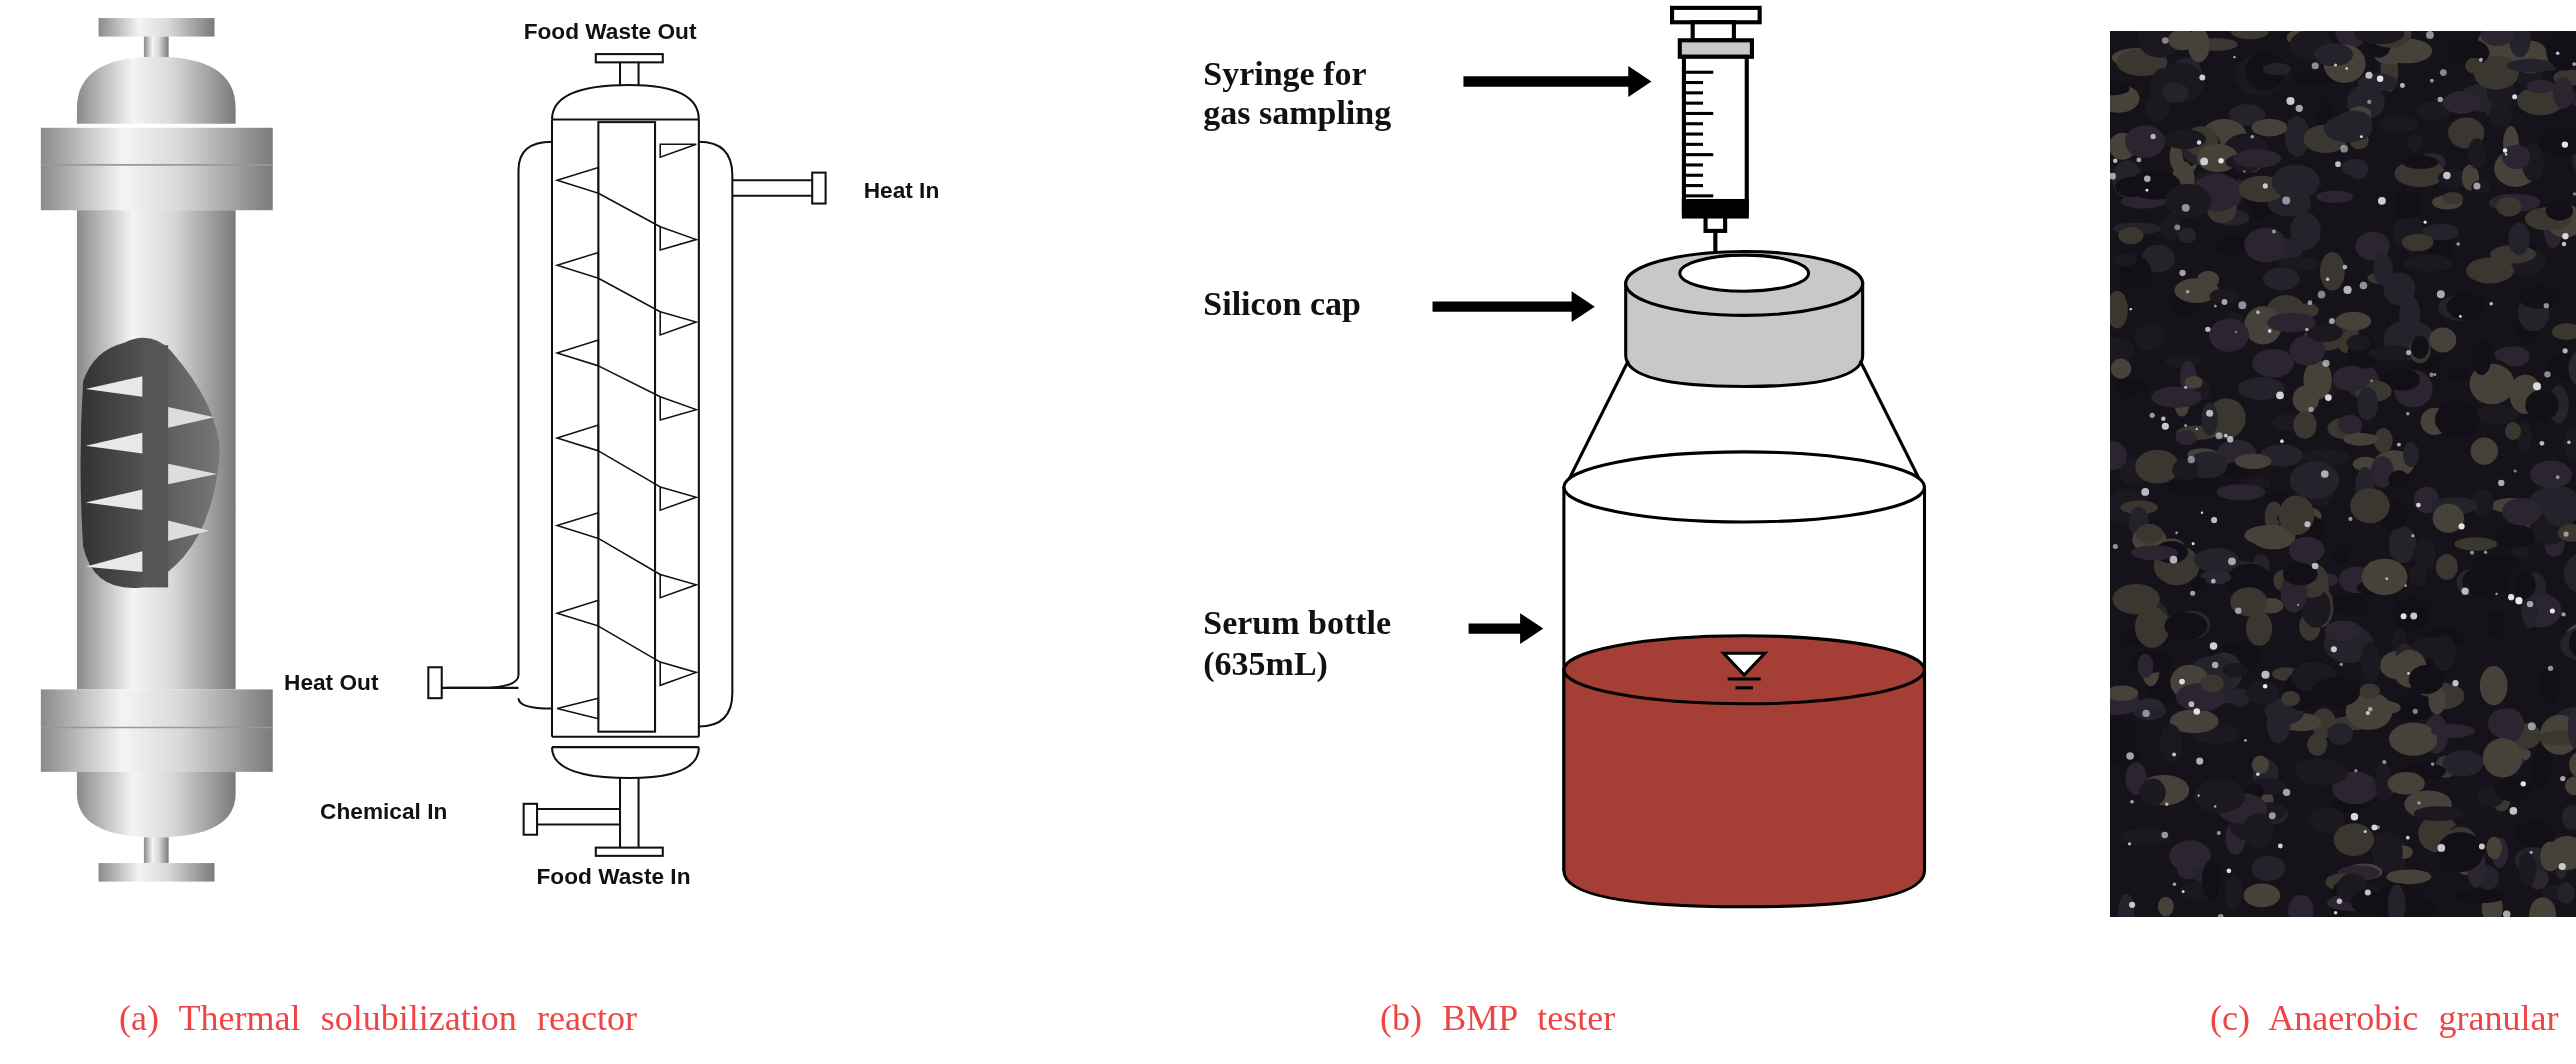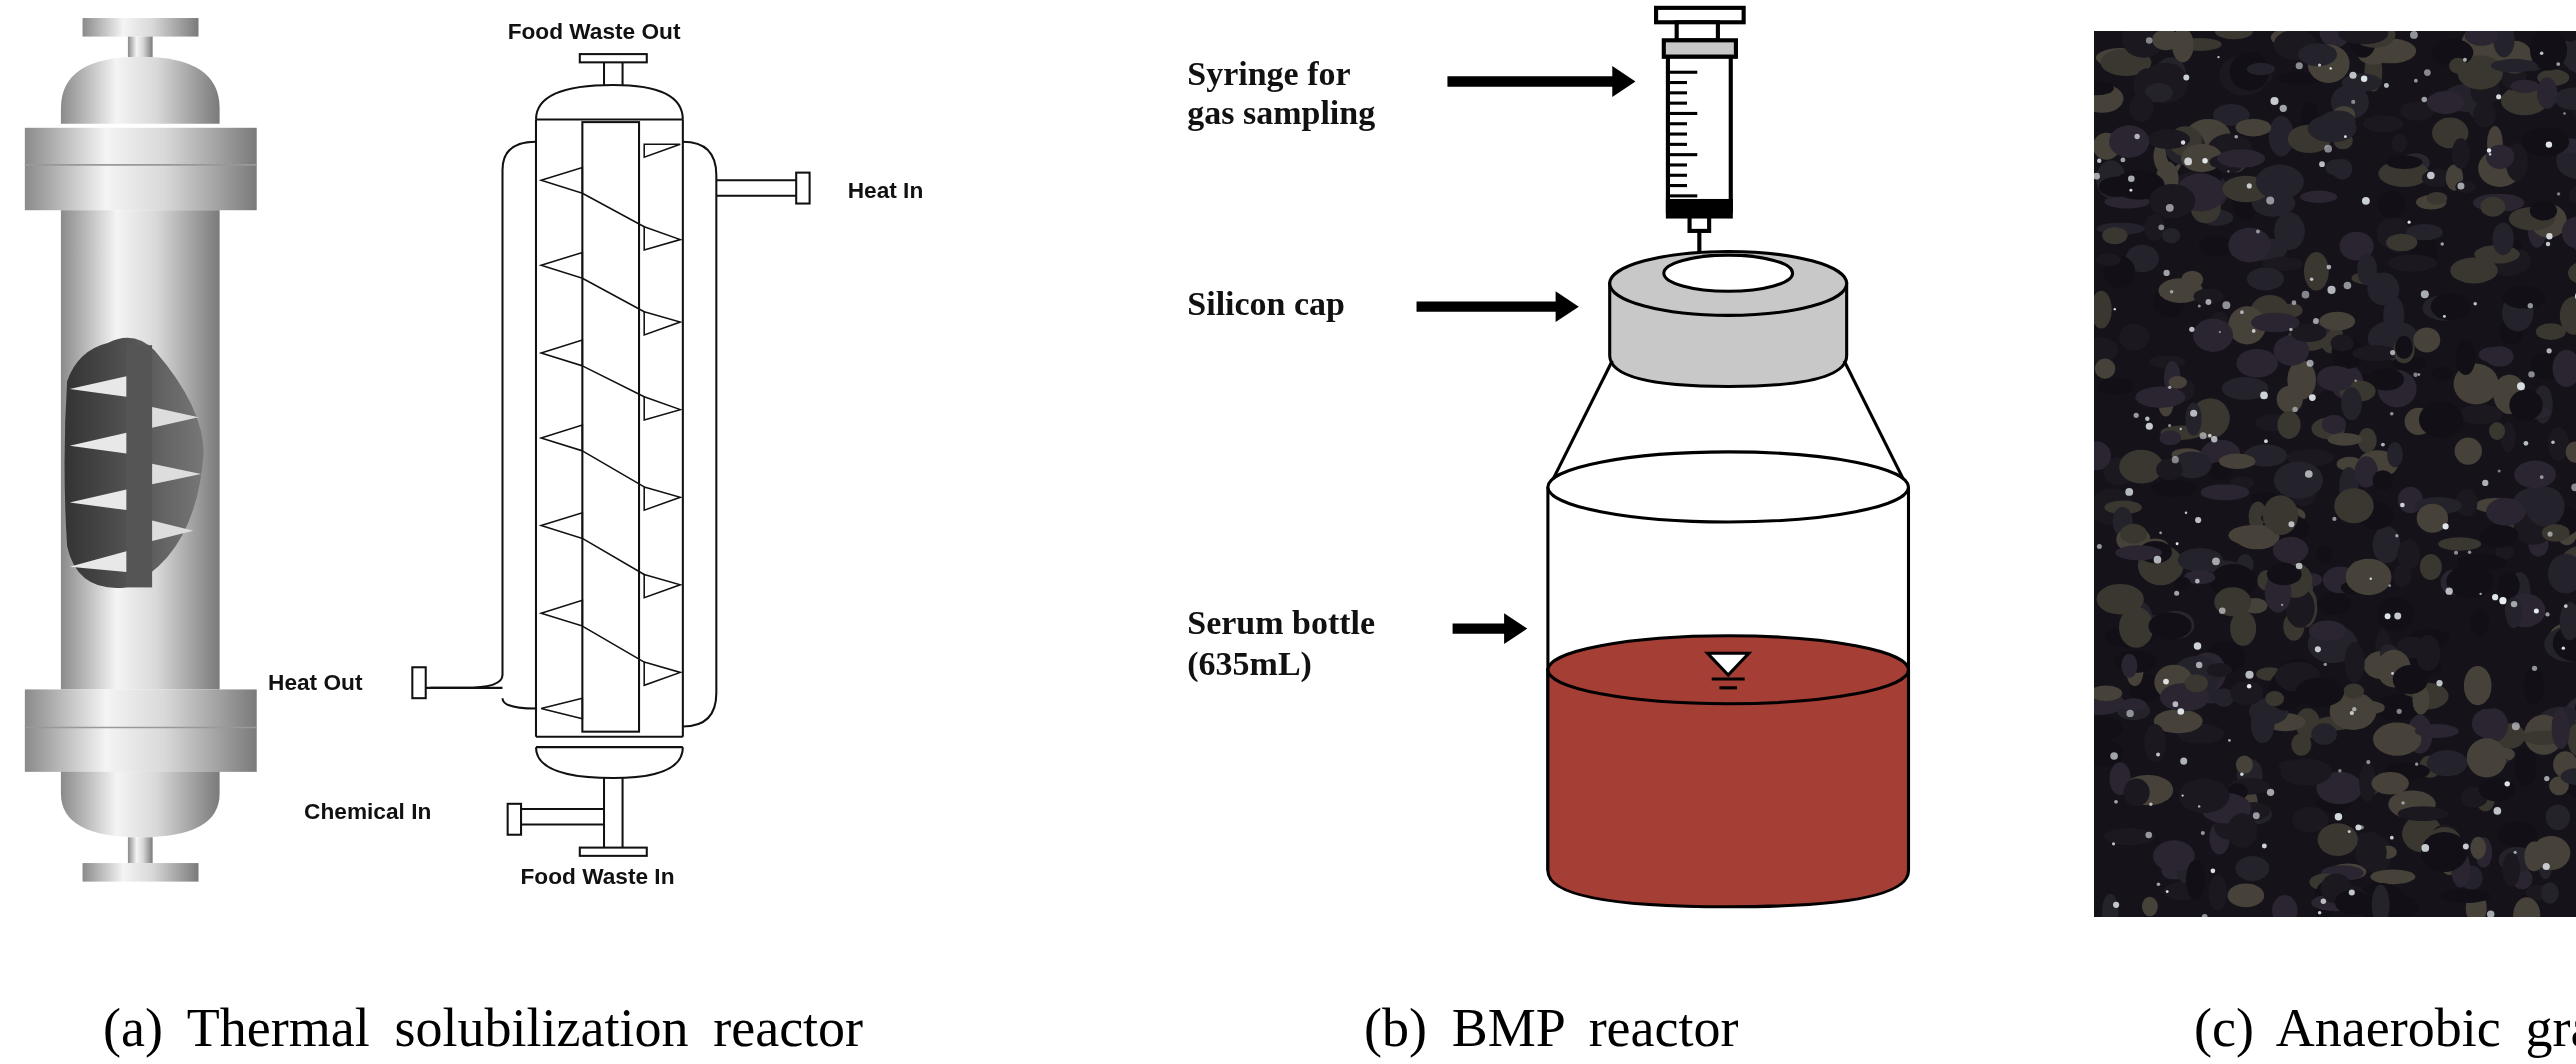--- a/index.html
+++ b/index.html
@@ -1,21 +1,21 @@
 <!DOCTYPE html>
 <html style="font-size:8.2px"><head>
 <meta charset="utf-8">
 <style>
   html,body{margin:0;padding:0;background:#fff;}
   body{width:2970px;height:1064px;position:relative;overflow:hidden;font-family:"Liberation Sans",sans-serif;}
-  .panel{position:absolute;top:0;height:1064px;}
+  .panel{position:absolute;top:0;height:1064px;margin-left:16px;}
   #panel-a{left:0;width:1005px;}
   #panel-b{left:1092px;width:953px;}
   #panel-c{left:2035px;width:935px;}
-  .caption{position:absolute;font-family:"Liberation Serif",serif;font-size:54px;color:#000000;white-space:nowrap;word-spacing:11.3px;}
+  .caption{position:absolute;font-family:"Liberation Serif",serif;font-size:36px;color:#ef4444;white-space:nowrap;word-spacing:11.3px;}
   #cap-a{left:103px;top:997px;}
   #cap-b{left:272px;top:997px;}
   #cap-c{left:159px;top:997px;}
   .lbl{font-family:"Liberation Sans",sans-serif;font-weight:bold;font-size:44px;fill:#111;}
   .lblb{font-family:"Liberation Serif",serif;font-weight:bold;font-size:66px;fill:#111;}
   svg{position:absolute;left:0;top:0;}
   .photo{position:absolute;left:59px;top:31px;width:850px;height:886px;background:#15121a;overflow:hidden;}
 </style>
 </head>
 <body>
@@ -137,21 +137,21 @@
       <path d="M690 148 L1010 148 L1010 128 L1055 158 L1010 188 L1010 168 L690 168 Z"></path>
       <path d="M630 585 L900 585 L900 565 L945 595 L900 625 L900 605 L630 605 Z"></path>
       <path d="M700 1210 L800 1210 L800 1190 L845 1220 L800 1250 L800 1230 L700 1230 Z"></path>
     </g>
     <text class="lblb" x="185" y="165">Syringe for</text>
     <text class="lblb" x="185" y="240">gas sampling</text>
     <text class="lblb" x="185" y="612">Silicon cap</text>
     <text class="lblb" x="185" y="1230">Serum bottle</text>
     <text class="lblb" x="185" y="1310">(635mL)</text>
   </svg>
-  <div class="caption" id="cap-b">(b)  BMP  reactor</div>
+  <div class="caption" id="cap-b">(b)  BMP  tester</div>
 </div>
 
 <div class="panel" id="panel-c">
   <div class="photo">
     <svg width="850" height="886" viewBox="0 0 1650 1720" id="sludge-svg">
         <ellipse cx="809.184670781893" cy="964.5581275720165" rx="19.041623799725652" ry="18.83136145404664" fill="#3a3630"></ellipse>
         <ellipse cx="835.5317644032922" cy="135.11968449931413" rx="45.760480967078195" ry="28.503772290809327" fill="#3a3630"></ellipse>
         <ellipse cx="469.32484567901236" cy="1343.7573731138546" rx="38.01045953360769" ry="14.14429012345679" fill="#3a3630"></ellipse>
         <ellipse cx="387.8787294238683" cy="1155.7798353909466" rx="20.529213820301784" ry="27.6911865569273" fill="#3a3630"></ellipse>
         <ellipse cx="290.73045267489715" cy="86.12534293552812" rx="47.86921296296296" ry="39.1568072702332" fill="#1c1820"></ellipse>

